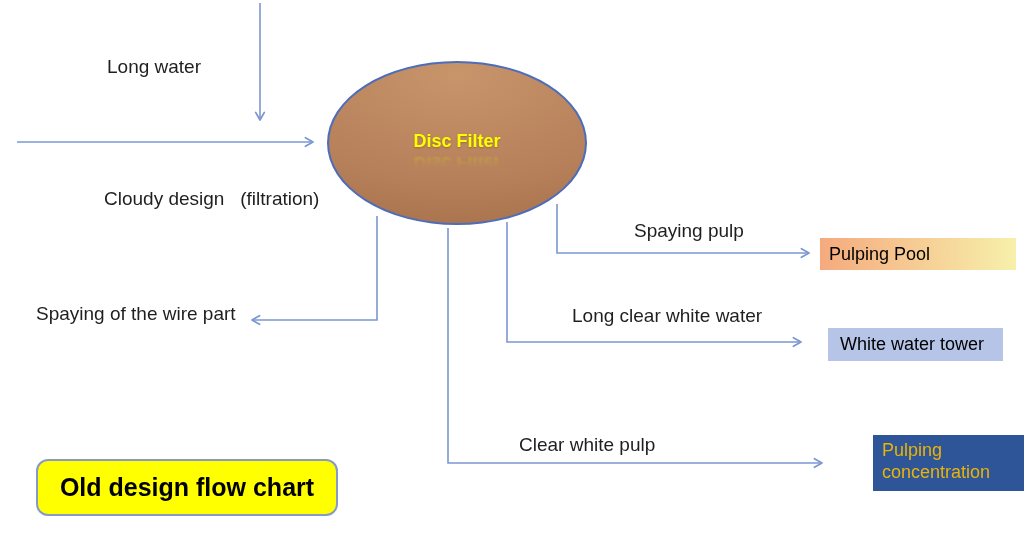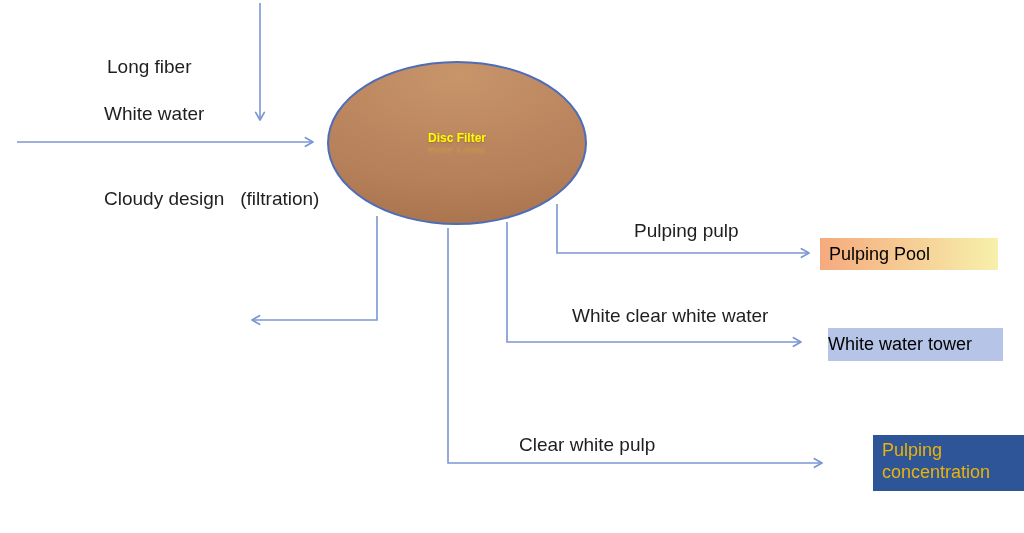--- a/index.html
+++ b/index.html
@@ -56,21 +56,21 @@
     width: 260px; height: 164px;
     border-radius: 50%;
     border: 2px solid var(--ellipse-border);
     background: radial-gradient(ellipse 140% 120% at 50% 8%,
                 var(--ellipse-top) 0%, var(--ellipse-mid) 55%, var(--ellipse-bottom) 100%);
   }
   .disc-label {
     position: absolute;
     left: 0; right: 0; top: 68px;
     text-align: center;
-    font-size: 12px;
+    font-size: 18px;
     font-weight: bold;
     color: var(--disc-text);
     text-shadow: 0 1px 2px rgba(120,70,20,0.45);
   }
   .disc-reflect {
     position: absolute;
     left: 0; right: 0; top: 100%;
     transform: scaleY(-1);
     opacity: 0.30;
     filter: blur(1.2px);
@@ -79,27 +79,28 @@
   }
   .node {
     position: absolute;
     font-size: 18px;
     color: #000000;
     display: flex;
     align-items: center;
   }
   .node-pulping-pool {
     left: 820px; top: 238px;
-    width: 178px; height: 32px;
+    width: 196px; height: 32px;
     padding-left: 9px;
     background: linear-gradient(90deg, var(--pool-left) 0%, var(--pool-right) 100%);
   }
   .node-white-water-tower {
     left: 828px; top: 328px;
     width: 175px; height: 33px;
+    padding-left: 12px;
     background: var(--tower-bg);
   }
   .node-pulping-concentration {
     left: 829px; top: 435px;
     width: 186px; height: 56px;
     padding: 4px 8px 4px 9px;
     background: var(--conc-bg);
     color: #eab308;
     align-items: flex-start;
     line-height: 22px;
@@ -132,32 +133,35 @@
       </marker>
     </defs>
     <path class="conn" d="M260,3 L260,120" marker-end="url(#arrow)"></path>
     <path class="conn" d="M17,142 L313,142" marker-end="url(#arrow)"></path>
     <path class="conn" d="M377,216 L377,320 L252,320" marker-end="url(#arrow)"></path>
     <path class="conn" d="M557,204 L557,253 L809,253" marker-end="url(#arrow)"></path>
     <path class="conn" d="M507,222 L507,342 L801,342" marker-end="url(#arrow)"></path>
     <path class="conn" d="M448,228 L448,463 L822,463" marker-end="url(#arrow)"></path>
   </svg>
 
-  <div class="lbl" style="left:107px; top:56px;">Long fiber</div>
-  <div class="lbl" style="left:104px; top:103px;">White water</div>
+  <div class="lbl" style="left:107px; top:56px;">Long water</div>
   <div class="lbl" style="left:104px; top:188px;">Cloudy design   (filtration)</div>
-  <div class="lbl" style="left:634px; top:220px;">Pulping pulp</div>
-  <div class="lbl" style="left:572px; top:305px;">White clear white water</div>
+  <div class="lbl" style="left:36px; top:303px;">Spaying of the wire part</div>
+  <div class="lbl" style="left:634px; top:220px;">Spaying pulp</div>
+  <div class="lbl" style="left:572px; top:305px;">Long clear white water</div>
   <div class="lbl" style="left:519px; top:434px;">Clear white pulp</div>
 
   <div class="ellipse">
     <div class="disc-label">
       <span>Disc Filter</span>
       <span class="disc-reflect">Disc Filter</span>
     </div>
   </div>
 
   <div class="node node-pulping-pool">Pulping Pool</div>
   <div class="node node-white-water-tower">White water tower</div>
   <div class="node node-pulping-concentration">Pulping concentration</div>
 
+  <div class="title-box">
+    <span>Old design flow chart</span>
+  </div>
 
 </div>
 
 </body></html>

